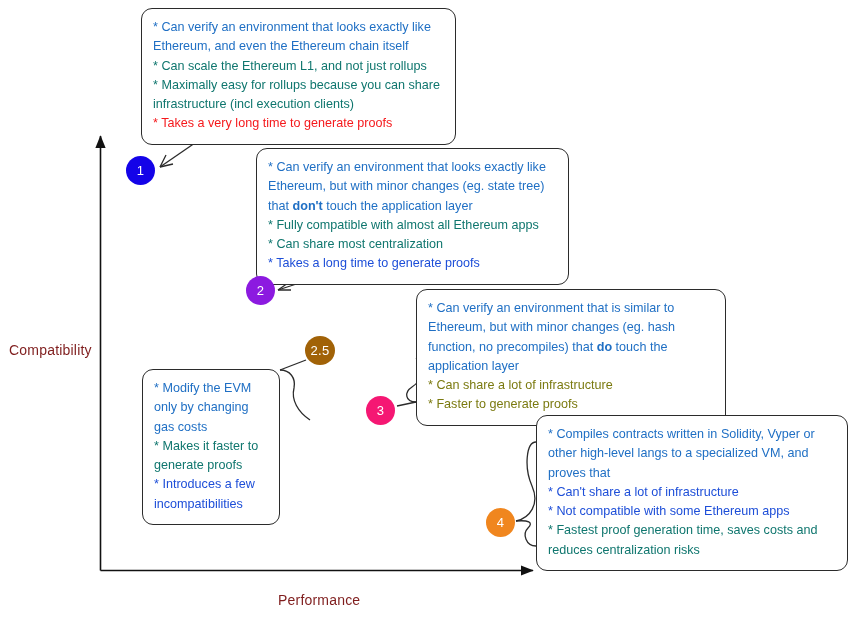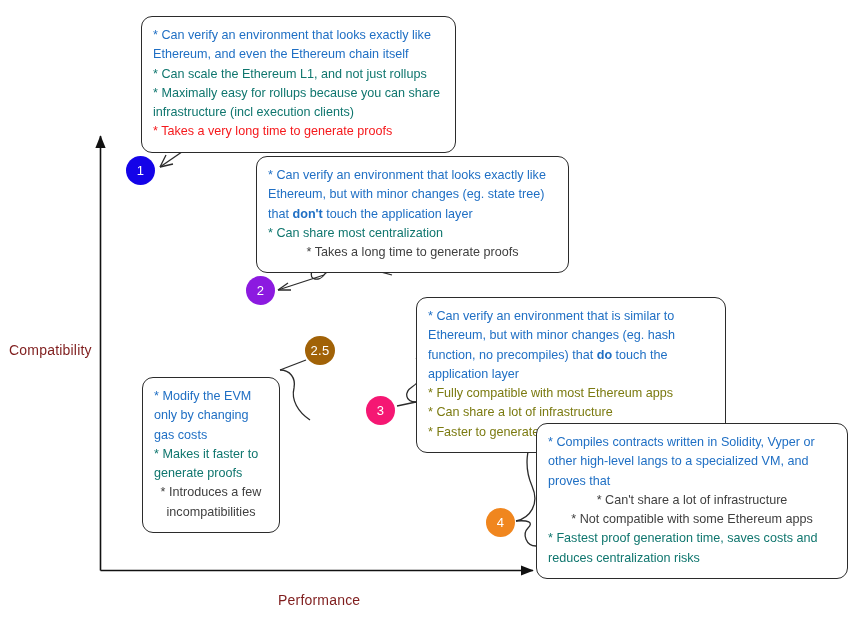--- a/index.html
+++ b/index.html
@@ -35,31 +35,30 @@
   #axis-label-y { left: 9px; top: 342px; }
   #axis-label-x { left: 278px; top: 592px; }
 
   .callout {
     position: absolute;
     box-sizing: border-box;
     border: 1.3px solid #2b2b2b;
     border-radius: 11px;
     background: #ffffff;
     padding: 9px 11px 10px 11px;
-    margin-top: 8px;
   }
   .callout .line {
     font-size: 12.6px;
     line-height: 19.3px;
     white-space: normal;
   }
   .c-blue   { color: #1f6fc4; }
   .c-green  { color: #0f766e; }
   .c-red    { color: #f5191c; }
-  .c-orange { color: #404040; text-align: center; }
+  .c-orange { color: #1d4ed8; }
   .c-olive  { color: #7b7a10; }
   .bold { font-weight: bold; }
 
   .marker {
     position: absolute;
     border-radius: 50%;
     display: flex;
     align-items: center;
     justify-content: center;
     color: #ffffff;
@@ -122,33 +121,33 @@
 
   <div class="callout" id="box-1">
     <div class="line c-blue">* Can verify an environment that looks exactly like Ethereum, and even the Ethereum chain itself</div>
     <div class="line c-green">* Can scale the Ethereum L1, and not just rollups</div>
     <div class="line c-green">* Maximally easy for rollups because you can share infrastructure (incl execution clients)</div>
     <div class="line c-red">* Takes a very long time to generate proofs</div>
   </div>
 
   <div class="callout" id="box-2">
     <div class="line c-blue"><span>* Can verify an environment that looks exactly like Ethereum, but with minor changes (eg. state tree) that </span><span class="bold">don't</span><span> touch the application layer</span></div>
+    <div class="line c-green">* Fully compatible with almost all Ethereum apps</div>
     <div class="line c-green">* Can share most centralization</div>
     <div class="line c-orange">* Takes a long time to generate proofs</div>
   </div>
 
   <div class="callout" id="box-25">
     <div class="line c-blue">* Modify the EVM only by changing gas costs</div>
     <div class="line c-green">* Makes it faster to generate proofs</div>
     <div class="line c-orange">* Introduces a few incompatibilities</div>
   </div>
 
   <div class="callout" id="box-3">
     <div class="line c-blue"><span>* Can verify an environment that is similar to Ethereum, but with minor changes (eg. hash function, no precompiles) that </span><span class="bold">do</span><span> touch the application layer</span></div>
-    <div class="line c-olive">* Fully compatible with most Ethereum apps</div>
     <div class="line c-olive">* Can share a lot of infrastructure</div>
     <div class="line c-olive">* Faster to generate proofs</div>
   </div>
 
   <div class="callout" id="box-4">
     <div class="line c-blue">* Compiles contracts written in Solidity, Vyper or other high-level langs to a specialized VM, and proves that</div>
     <div class="line c-orange">* Can't share a lot of infrastructure</div>
     <div class="line c-orange">* Not compatible with some Ethereum apps</div>
     <div class="line c-green">* Fastest proof generation time, saves costs and reduces centralization risks</div>
   </div>

